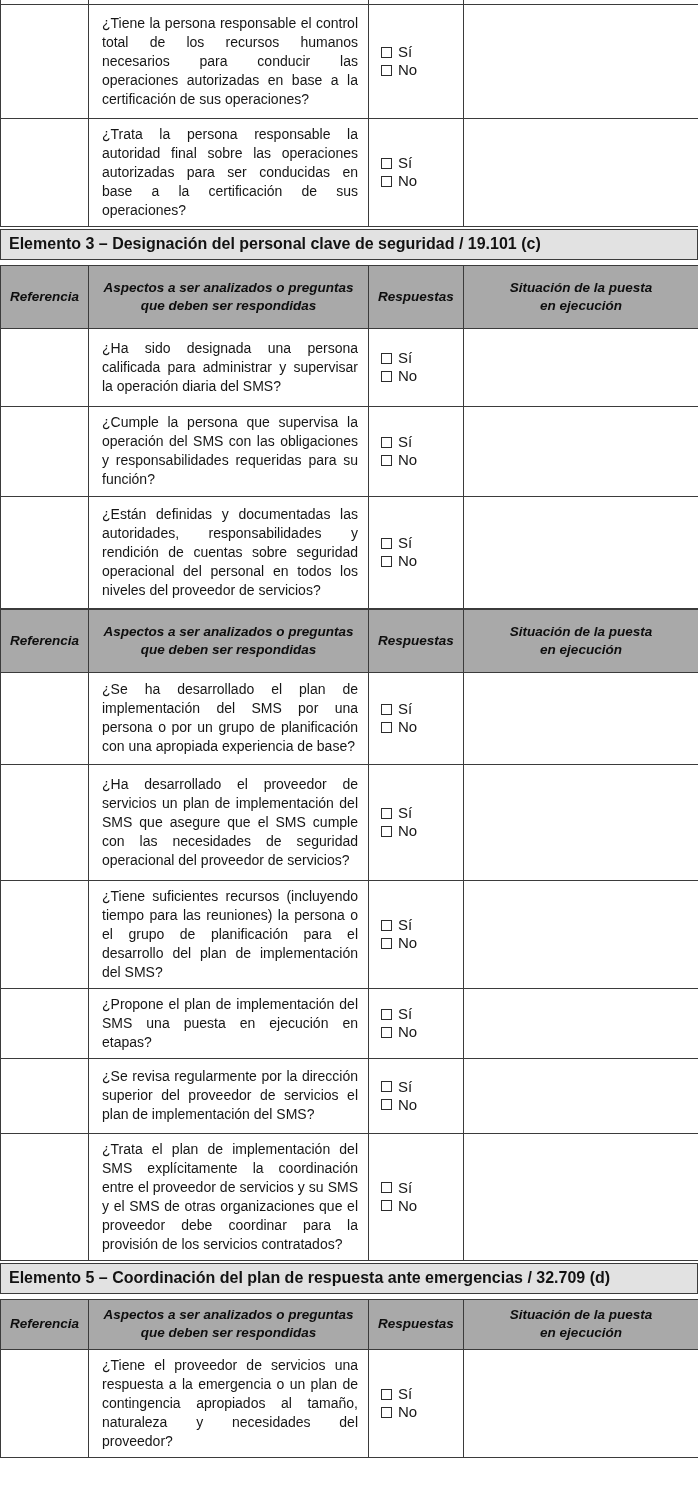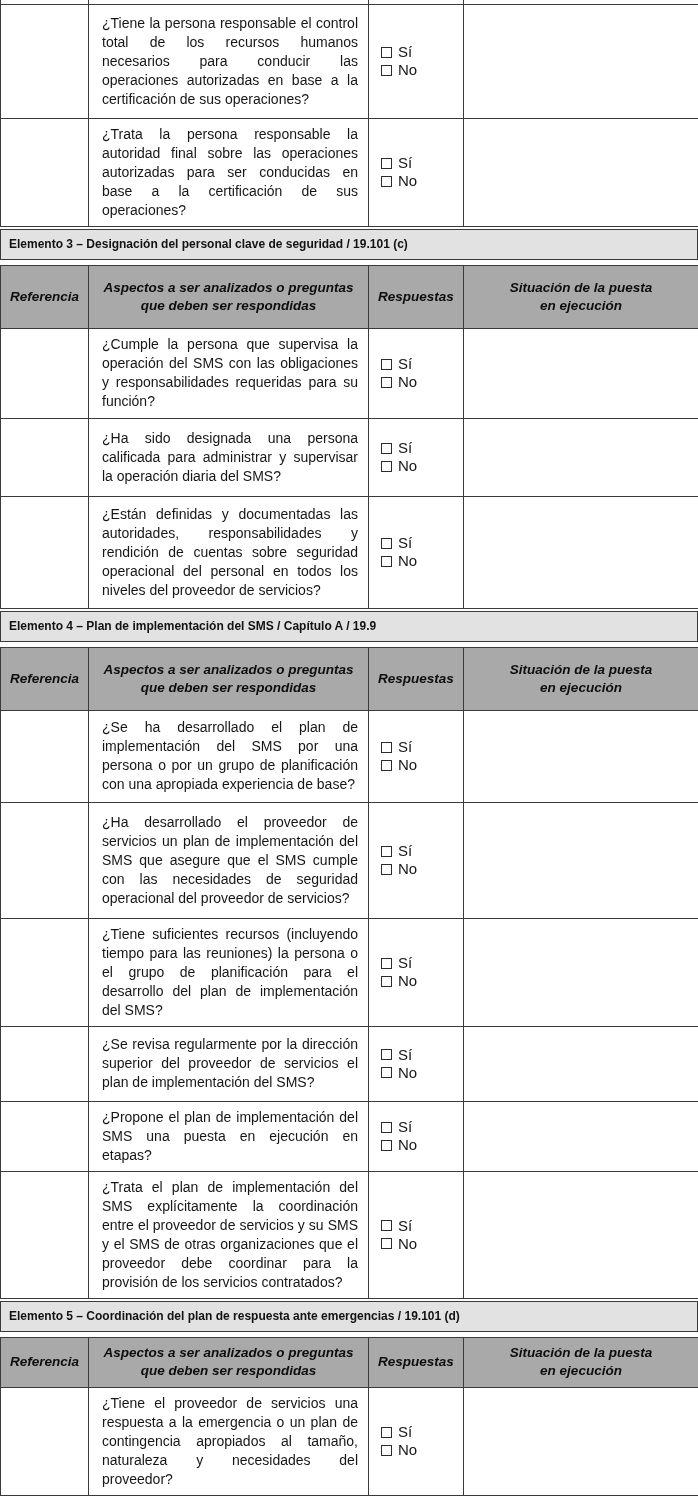--- a/index.html
+++ b/index.html
@@ -48,21 +48,21 @@
   }
 
   .band {
     border: 1.5px solid #3b3b3b;
     background: #e2e2e2;
     min-height: 31px;
     display: flex;
     align-items: center;
     padding: 2px 8px;
     font-weight: bold;
-    font-size: 12px;
+    font-size: 16px;
     color: #121212;
     margin: 2px 0 5px 0;
   }
 
   .cb-group { display: flex; flex-direction: column; gap: 4px; }
   .cb-line { display: flex; align-items: center; font-size: 15px; line-height: 14px; }
   .cb {
     width: 11px; height: 11px;
     border: 1.3px solid #2c2c2c;
     background: #ffffff;
@@ -137,40 +137,40 @@
       </colgroup>
     <tbody>
         <tr style="height:63px">
       <th>Referencia</th>
       <th>Aspectos a ser analizados o preguntas
 que deben ser respondidas</th>
       <th>Respuestas</th>
       <th>Situación de la puesta
 en ejecución</th>
     </tr>
+    <tr style="height:78px">
+      <td class="c-ref"></td>
+      <td class="c-q">¿Ha sido designada una persona calificada para administrar y supervisar la operación diaria del SMS?</td>
+      <td class="c-resp">
+        <div class="cb-group">
+          <div class="cb-line">
+                <span class="cb"></span>
+                <span>Sí</span>
+              </div>
+          <div class="cb-line">
+                <span class="cb"></span>
+                <span>No</span>
+              </div>
+        </div>
+      </td>
+      <td class="c-sit"></td>
+    </tr>
     <tr style="height:90px">
       <td class="c-ref"></td>
       <td class="c-q">¿Cumple la persona que supervisa la operación del SMS con las obligaciones y responsabilidades requeridas para su función?</td>
-      <td class="c-resp">
-        <div class="cb-group">
-          <div class="cb-line">
-                <span class="cb"></span>
-                <span>Sí</span>
-              </div>
-          <div class="cb-line">
-                <span class="cb"></span>
-                <span>No</span>
-              </div>
-        </div>
-      </td>
-      <td class="c-sit"></td>
-    </tr>
-    <tr style="height:78px">
-      <td class="c-ref"></td>
-      <td class="c-q">¿Ha sido designada una persona calificada para administrar y supervisar la operación diaria del SMS?</td>
       <td class="c-resp">
         <div class="cb-group">
           <div class="cb-line">
                 <span class="cb"></span>
                 <span>Sí</span>
               </div>
           <div class="cb-line">
                 <span class="cb"></span>
                 <span>No</span>
               </div>
@@ -191,21 +191,20 @@
                 <span class="cb"></span>
                 <span>No</span>
               </div>
         </div>
       </td>
       <td class="c-sit"></td>
     </tr>
   </tbody>
     </table>
 
-  <div class="band">Elemento 4 – Plan de implementación del SMS / Capítulo A / 19.9</div>
   <table class="sec">
     <colgroup>
         <col style="width:88px">
         <col style="width:280px">
         <col style="width:95px">
         <col style="width:235px">
       </colgroup>
     <tbody>
         <tr style="height:63px">
       <th>Referencia</th>
@@ -259,40 +258,40 @@
                 <span>Sí</span>
               </div>
           <div class="cb-line">
                 <span class="cb"></span>
                 <span>No</span>
               </div>
         </div>
       </td>
       <td class="c-sit"></td>
     </tr>
+    <tr style="height:58px">
+      <td class="c-ref"></td>
+      <td class="c-q">¿Propone el plan de implementación del SMS una puesta en ejecución en etapas?</td>
+      <td class="c-resp">
+        <div class="cb-group">
+          <div class="cb-line">
+                <span class="cb"></span>
+                <span>Sí</span>
+              </div>
+          <div class="cb-line">
+                <span class="cb"></span>
+                <span>No</span>
+              </div>
+        </div>
+      </td>
+      <td class="c-sit"></td>
+    </tr>
     <tr style="height:75px">
       <td class="c-ref"></td>
       <td class="c-q">¿Se revisa regularmente por la dirección superior del proveedor de servicios el plan de implementación del SMS?</td>
-      <td class="c-resp">
-        <div class="cb-group">
-          <div class="cb-line">
-                <span class="cb"></span>
-                <span>Sí</span>
-              </div>
-          <div class="cb-line">
-                <span class="cb"></span>
-                <span>No</span>
-              </div>
-        </div>
-      </td>
-      <td class="c-sit"></td>
-    </tr>
-    <tr style="height:58px">
-      <td class="c-ref"></td>
-      <td class="c-q">¿Propone el plan de implementación del SMS una puesta en ejecución en etapas?</td>
       <td class="c-resp">
         <div class="cb-group">
           <div class="cb-line">
                 <span class="cb"></span>
                 <span>Sí</span>
               </div>
           <div class="cb-line">
                 <span class="cb"></span>
                 <span>No</span>
               </div>
@@ -313,21 +312,21 @@
                 <span class="cb"></span>
                 <span>No</span>
               </div>
         </div>
       </td>
       <td class="c-sit"></td>
     </tr>
   </tbody>
     </table>
 
-  <div class="band">Elemento 5 – Coordinación del plan de respuesta ante emergencias / 19.101 (d)</div>
+  <div class="band">Elemento 5 – Coordinación del plan de respuesta ante emergencias / 32.709 (d)</div>
   <table class="sec">
     <colgroup>
         <col style="width:88px">
         <col style="width:280px">
         <col style="width:95px">
         <col style="width:235px">
       </colgroup>
     <tbody>
         <tr style="height:50px">
       <th>Referencia</th>

